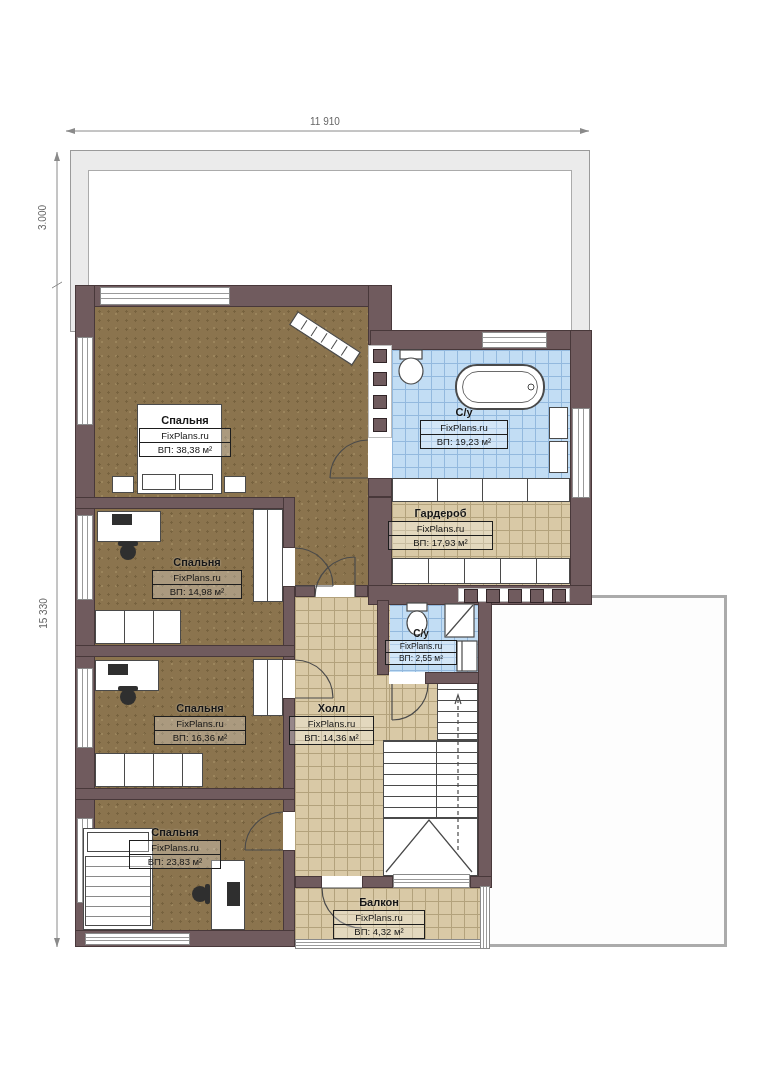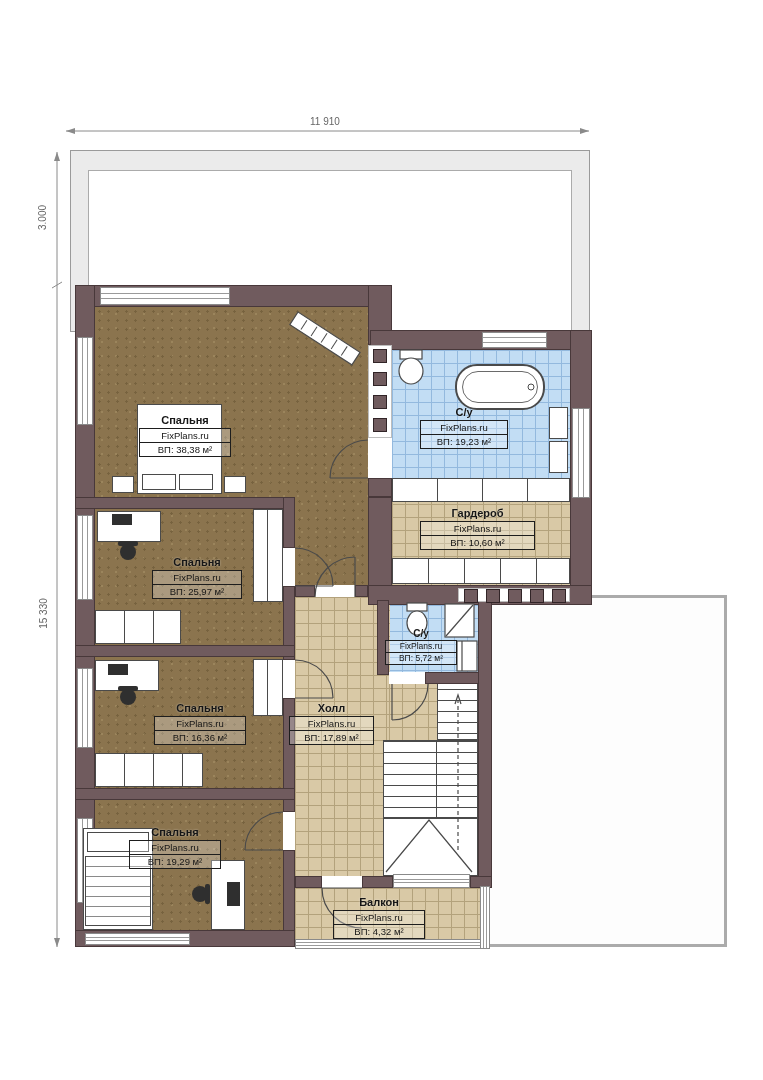--- a/index.html
+++ b/index.html
@@ -281,60 +281,60 @@
       <div class="rrow">ВП: 38,38 м²</div>
     </div>
   </div>
   <div class="rlabel" style="left:420px;top:406px;width:88px">
     <div class="rname">С/у</div>
     <div class="rbox">
       <div class="rrow">FixPlans.ru</div>
       <div class="rrow">ВП: 19,23 м²</div>
     </div>
   </div>
-  <div class="rlabel" style="left:420px;top:507px;width:115px">
+  <div class="rlabel" style="left:388px;top:507px;width:105px">
     <div class="rname">Гардероб</div>
     <div class="rbox">
       <div class="rrow">FixPlans.ru</div>
-      <div class="rrow">ВП: 10,60 м²</div>
+      <div class="rrow">ВП: 17,93 м²</div>
     </div>
   </div>
   <div class="rlabel" style="left:152px;top:556px;width:90px">
     <div class="rname">Спальня</div>
     <div class="rbox">
       <div class="rrow">FixPlans.ru</div>
-      <div class="rrow">ВП: 25,97 м²</div>
+      <div class="rrow">ВП: 14,98 м²</div>
     </div>
   </div>
   <div class="rlabel small" style="left:385px;top:628px;width:72px">
     <div class="rname">С/у</div>
     <div class="rbox">
       <div class="rrow">FixPlans.ru</div>
-      <div class="rrow">ВП: 5,72 м²</div>
+      <div class="rrow">ВП: 2,55 м²</div>
     </div>
   </div>
   <div class="rlabel" style="left:154px;top:702px;width:92px">
     <div class="rname">Спальня</div>
     <div class="rbox">
       <div class="rrow">FixPlans.ru</div>
       <div class="rrow">ВП: 16,36 м²</div>
     </div>
   </div>
   <div class="rlabel" style="left:289px;top:702px;width:85px">
     <div class="rname">Холл</div>
     <div class="rbox">
       <div class="rrow">FixPlans.ru</div>
-      <div class="rrow">ВП: 17,89 м²</div>
+      <div class="rrow">ВП: 14,36 м²</div>
     </div>
   </div>
   <div class="rlabel" style="left:129px;top:826px;width:92px">
     <div class="rname">Спальня</div>
     <div class="rbox">
       <div class="rrow">FixPlans.ru</div>
-      <div class="rrow">ВП: 19,29 м²</div>
+      <div class="rrow">ВП: 23,83 м²</div>
     </div>
   </div>
   <div class="rlabel" style="left:333px;top:896px;width:92px">
     <div class="rname">Балкон</div>
     <div class="rbox">
       <div class="rrow">FixPlans.ru</div>
       <div class="rrow">ВП: 4,32 м²</div>
     </div>
   </div>
 

